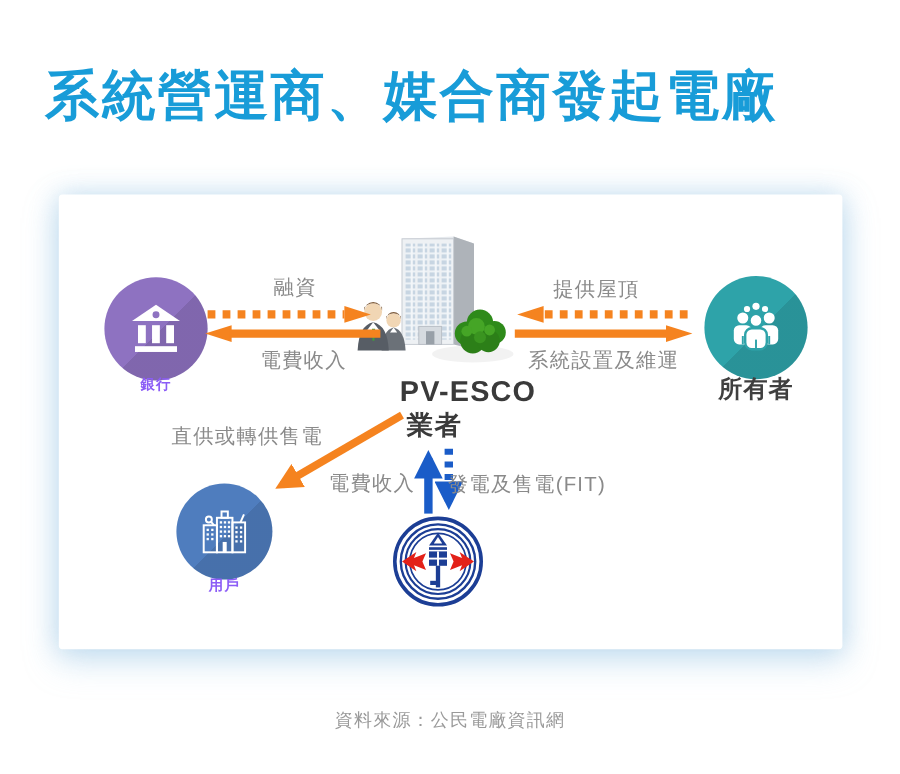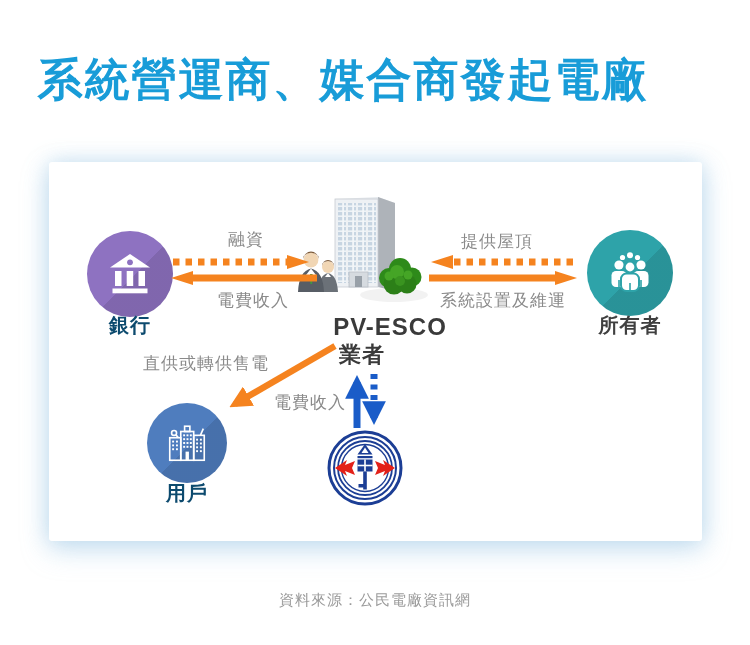--- a/index.html
+++ b/index.html
@@ -30,21 +30,21 @@
   .circle-public{left:538px;top:68px;width:86px;height:86px;background:#2EA3A9;}
   .circle-customer{left:98px;top:241px;width:80px;height:80px;background:#4F7DBE;}
   .node-circle svg{position:relative;z-index:1;}
   
   .flow-label{
     position:absolute;transform:translateX(-50%);
     font-size:17px;color:#8A8A8A;white-space:nowrap;letter-spacing:1px;
   }
   .node-label{
     position:absolute;transform:translateX(-50%);
-    font-size:20px;font-weight:bold;color:#0c4a6e;white-space:nowrap;letter-spacing:1px;
+    font-size:12px;font-weight:bold;color:#8b5cf6;white-space:nowrap;letter-spacing:1px;
   }
   .esco-name{
     position:absolute;left:313px;top:151px;transform:translateX(-50%);
     font-size:24px;font-weight:bold;color:#3A3A3A;letter-spacing:1px;white-space:nowrap;margin-left:28px;
   }
   .esco-role{
     position:absolute;left:313px;top:178px;transform:translateX(-50%);
     font-size:22px;font-weight:bold;color:#3A3A3A;letter-spacing:1px;white-space:nowrap;text-align:center;
   }
   .public-label{
@@ -259,16 +259,17 @@
     <line x1="8" y1="58" x2="8" y2="12" stroke="#1A5CC8" stroke-width="7" marker-end="url(#bh1)"></line>
   </svg>
   <svg class="arrow-svg" style="left:317px;top:208px;" width="16" height="62">
     <defs>
       <marker id="bh2" markerWidth="3.4" markerHeight="3.4" refX="2.4" refY="1.7" orient="auto">
         <path d="M0,0 L3.4,1.7 L0,3.4 Z" fill="#1A5CC8"></path>
       </marker>
     </defs>
     <line x1="8" y1="4" x2="8" y2="48" stroke="#1A5CC8" stroke-width="7" stroke-dasharray="5 5.5" marker-end="url(#bh2)"></line>
   </svg>
+  <div class="flow-label" style="left:390px;top:230px;">發電及售電(FIT)</div>
 
 </div>
 
 <div class="source-note">資料來源：公民電廠資訊網</div>
 
 </body></html>

